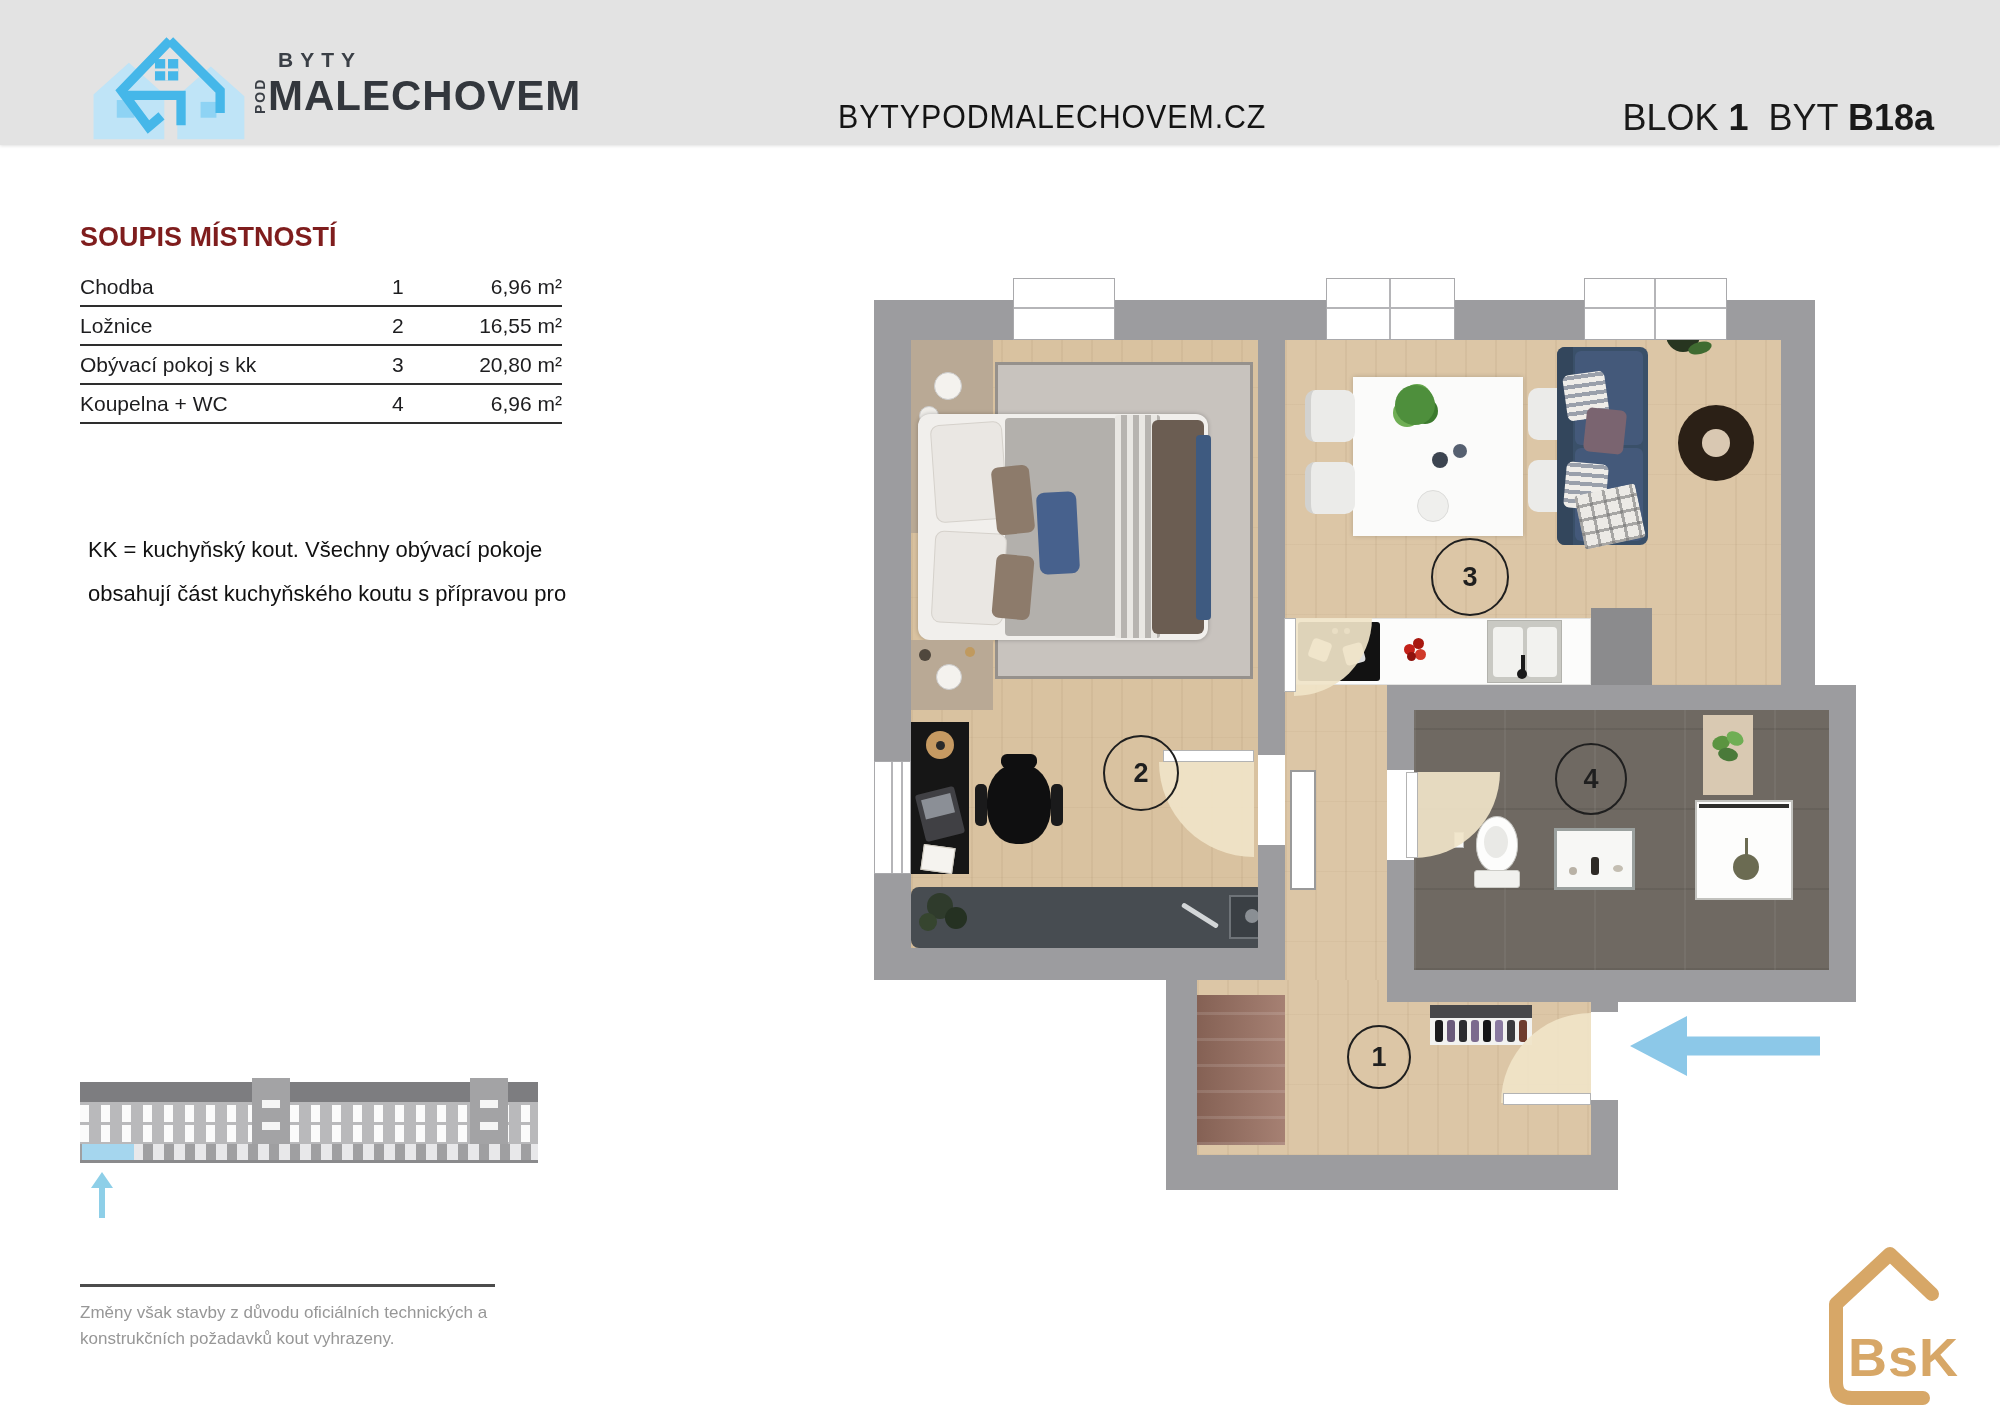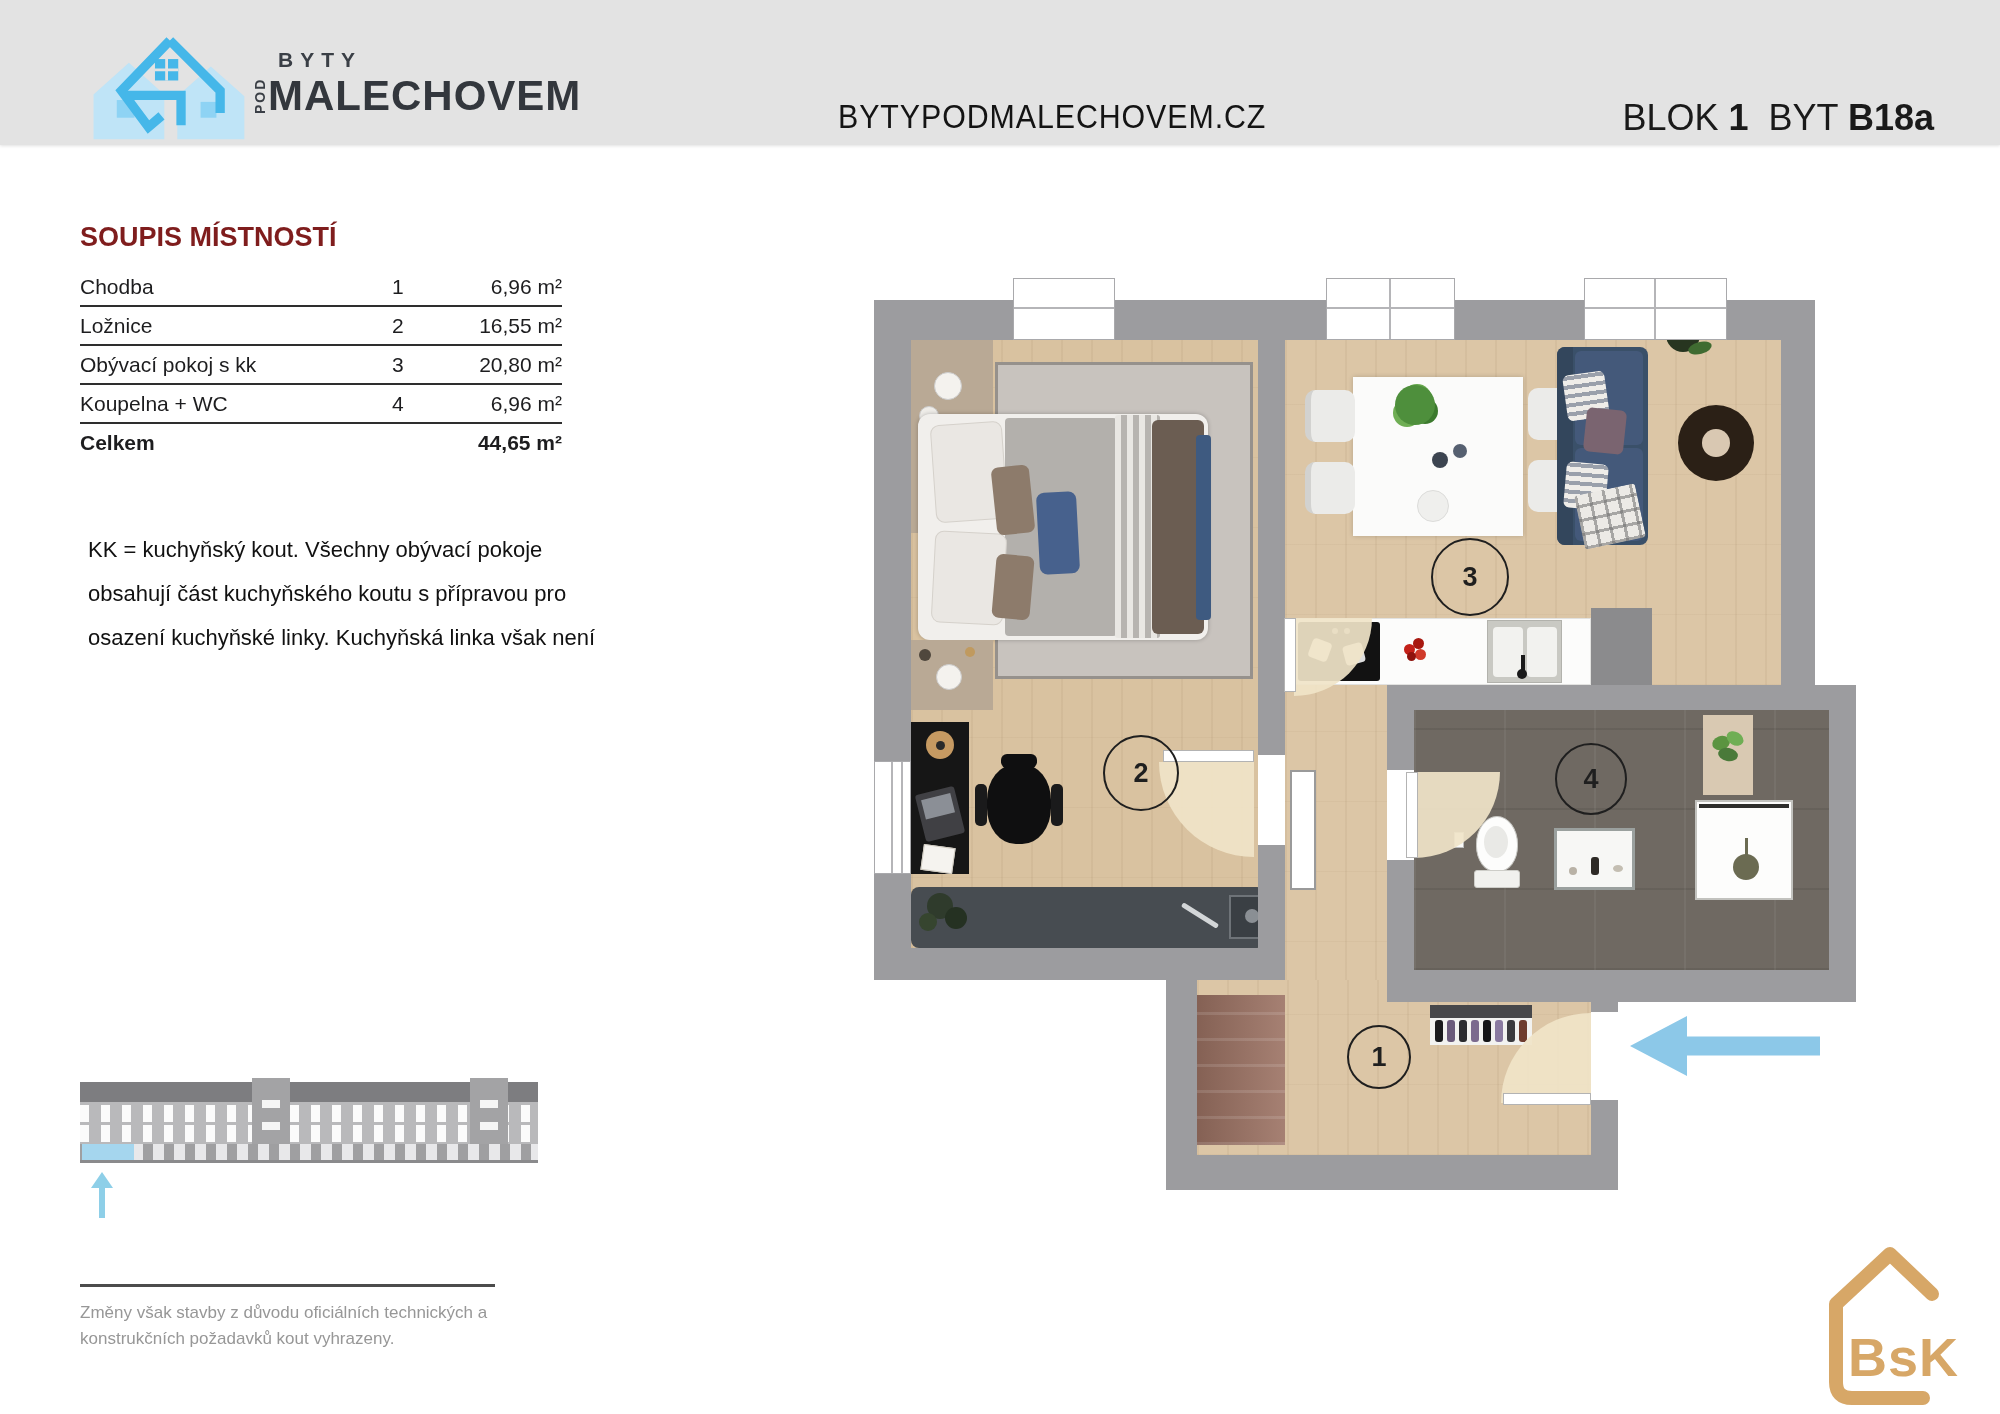--- a/index.html
+++ b/index.html
@@ -105,31 +105,25 @@
     <div class="room-row">
       <span class="room-name">Obývací pokoj s kk</span>
       <span class="room-num">3</span>
       <span class="room-area">20,80 m²</span>
     </div>
     <div class="room-row">
       <span class="room-name">Koupelna + WC</span>
       <span class="room-num">4</span>
       <span class="room-area">6,96 m²</span>
     </div>
-    <div class="room-row total">
-      <span class="room-name">Celkem</span>
-      <span class="room-num"></span>
-      <span class="room-area">44,65 m²</span>
-    </div>
   </div>
 
 <div id="note">
     <div>KK = kuchyňský kout. Všechny obývací pokoje</div>
     <div>obsahují část kuchyňského koutu s přípravou pro</div>
-    <div>osazení kuchyňské linky. Kuchyňská linka však není</div>
   </div>
 
 <div id="elevation">
   <div class="elev" style="left:0;top:4px;width:458px;height:20px;background:#7d7d80;"></div>
   <div class="elev" style="left:0;top:24px;width:458px;height:42px;background:#b9b9bb;">
     <div class="elev" style="left:0;top:3px;width:458px;height:17px;background:repeating-linear-gradient(90deg,#fbfbfb 0 9px,transparent 9px 21px);"></div>
     <div class="elev" style="left:0;top:23px;width:458px;height:17px;background:repeating-linear-gradient(90deg,#fbfbfb 0 9px,transparent 9px 21px);"></div>
   </div>
   <div class="elev" style="left:172px;top:0;width:38px;height:82px;background:#a3a3a5;">
     <div class="elev" style="left:10px;top:8px;width:18px;height:66px;background:repeating-linear-gradient(0deg,#f5f5f5 0 8px,transparent 8px 22px);"></div>

